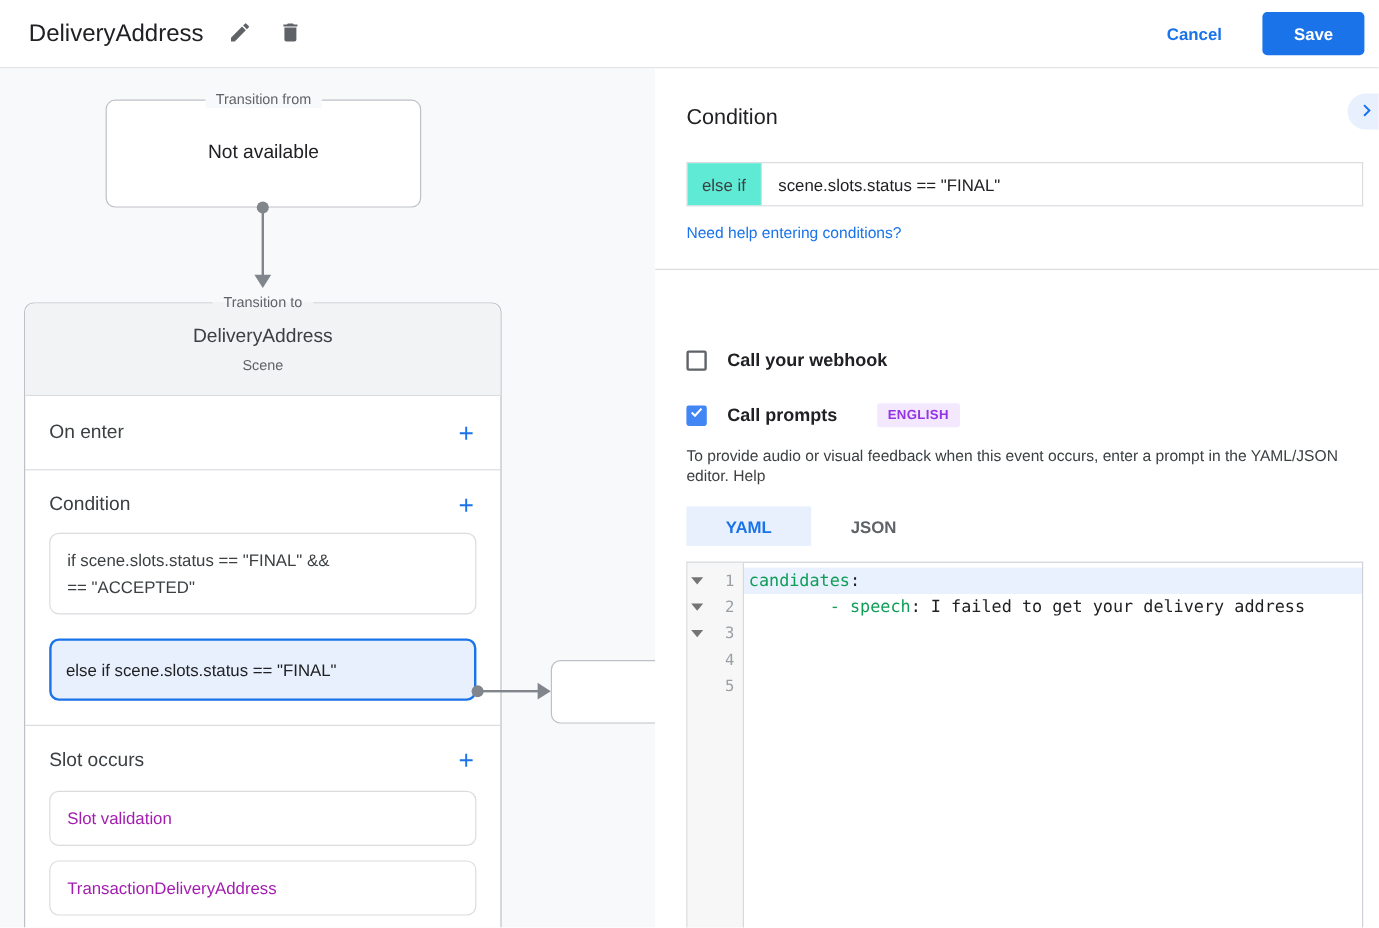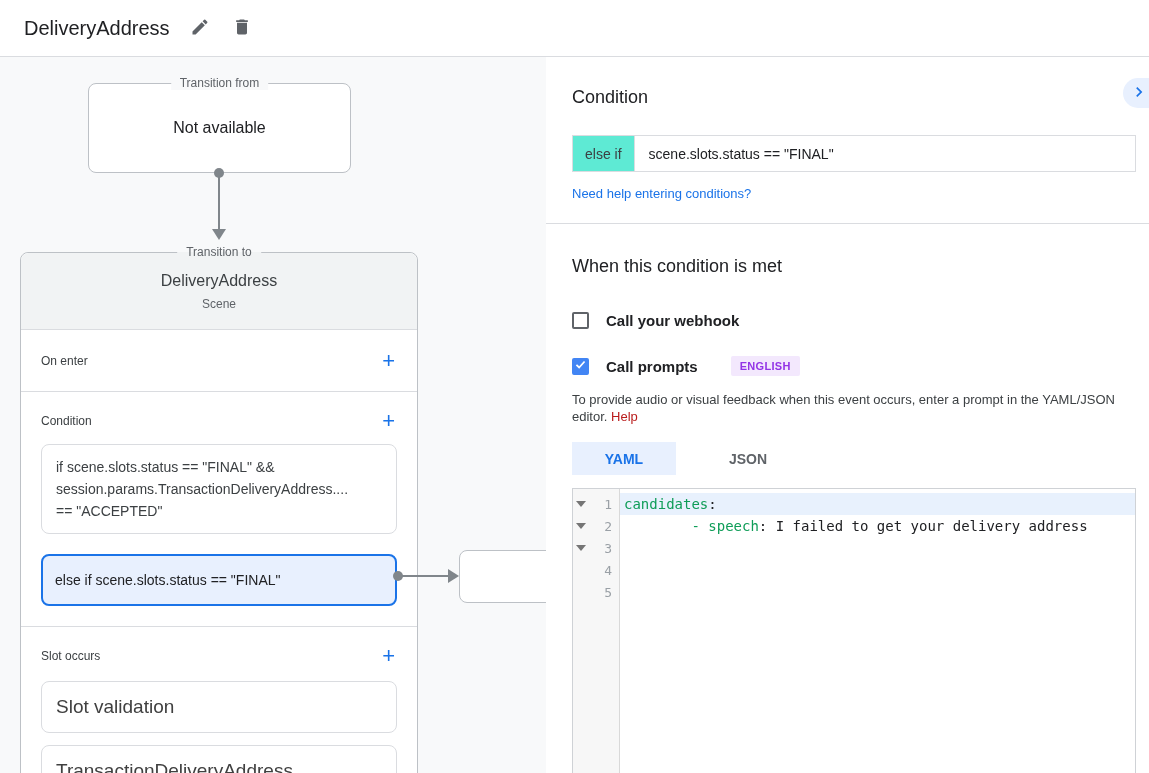--- a/index.html
+++ b/index.html
@@ -38,33 +38,33 @@
 
   .scene-box { position:absolute; left:20px; top:195px; width:398px; height:640px;
     background:#fff; border:1px solid #bdc1c6; border-radius:8px; }
   .scene-box .legend { background:linear-gradient(#f8f9fa 50%, #f1f3f4 50%); }
   .scene-header { height:77px; background:#f1f3f4; border-bottom:1px solid #dadce0;
     border-radius:8px 8px 0 0; text-align:center; padding-top:19px; }
   .scene-name { font-size:16px; color:#3c4043; }
   .scene-type { font-size:12px; color:#5f6368; margin-top:7px; }
 
   .sec-row { display:flex; align-items:center; justify-content:space-between; padding:0 22px 0 20px; }
-  .sec-label { font-size:12px; color:#3c4043;text-align:center; }
+  .sec-label { font-size:16px; color:#3c4043;text-align:center; }
   .plus { color:#1a73e8; font-size:22px; font-weight:400; line-height:22px; cursor:pointer; }
   .on-enter { height:62px; border-bottom:1px solid #dadce0; }
   .sec { border-bottom:1px solid #dadce0; padding:14px 0 20px; }
   .sec:last-child { border-bottom:none; }
   .sec .sec-row { height:30px; }
 
   .cond-card { margin:8px 20px 0; border:1px solid #dadce0; border-radius:8px;
     padding:11px 14px; font-size:14px; color:#3c4043; line-height:22px; background:#fff; cursor:pointer; }
   .cond-card.selected { margin-top:20px; border:2px solid #1a73e8; background:#e8f0fe;
     color:#202124; padding:13px 12px; }
   .slot-card { margin:10px 20px 12px; border:1px solid #dadce0; border-radius:8px;
-    padding:14px 14px; font-size:19px; color:#404040; background:#fff; cursor:pointer; }
+    padding:14px 14px; font-size:14px; color:#a21caf; background:#fff; cursor:pointer; }
 
   .h-line { position:absolute; left:398px; top:518px; width:52px; height:2px; background:#80868b; }
   .dot-right { left:393px; top:514px; }
   .arrow-right { position:absolute; left:448px; top:512px; width:0; height:0;
     border-top:7px solid transparent; border-bottom:7px solid transparent; border-left:11px solid #80868b; }
   .target-box { left:459px; top:493px; width:100px; height:53px; }
 
   
   .p-sec1 { padding:30px 13px 21px 26px; border-bottom:1px solid #dadce0; position:relative; }
   .p-title { font-size:18px; font-weight:400; color:#202124; }
@@ -85,23 +85,23 @@
   .row-webhook { margin-top:35px; }
   .row-prompts { margin-top:27px; }
   .checkbox { width:17px; height:17px; border:2px solid #5f6368; border-radius:2px;
     background:#fff; flex:none; cursor:pointer; }
   .checkbox.checked { background:#4285f4; border-color:#4285f4;
     display:flex; align-items:center; justify-content:center; }
   .check-label { font-size:15px; font-weight:600; color:#202124; }
   .lang-badge { margin-left:16px; background:#f3e8fd; color:#9334e6; font-size:11px;
     font-weight:700; letter-spacing:0.3px; padding:4px 9px; border-radius:2px; }
   .desc { margin-top:15px; font-size:13px; color:#3c4043; line-height:17px; max-width:560px; }
-  .desc a { color:#b91c1c; text-decoration:none; cursor:pointer; }
-
-  .tabs { margin-top:17px; display:flex;gap:20px; }
+  .desc a { color:#404040; text-decoration:none; cursor:pointer; }
+
+  .tabs { margin-top:17px; display:flex; }
   .tab { width:104px; height:33px; display:flex; align-items:center; justify-content:center;
     font-size:14px; font-weight:600; color:#5f6368; cursor:pointer; background:none; border:none; }
   .tab.active { background:#e8f0fe; color:#1a73e8; }
 
   
   .editor { margin-top:13px; width:564px; height:310px; border:1px solid #cfd2d6;
     display:flex; background:#fff; font-family:"DejaVu Sans Mono", monospace; font-size:14px; }
   .gutter { width:47px; background:#f7f7f7; border-right:1px solid #d9d9d9; padding-top:4px; flex:none; }
   .gutter-row { height:22px; display:flex; align-items:center; }
   .fold { width:16px; display:flex; justify-content:center; }
@@ -128,20 +128,24 @@
       </span>
     </button>
     <button class="icon-btn">
       <span>
         <svg width="20" height="20" viewBox="0 0 24 24" fill="#5f6368">
             <path d="M6 19c0 1.1.9 2 2 2h8c1.1 0 2-.9 2-2V7H6v12zM19 4h-3.5l-1-1h-5l-1 1H5v2h14V4z"></path>
           </svg>
       </span>
     </button>
   </div>
+  <div class="appbar-right">
+    <button class="cancel-link">Cancel</button>
+    <button class="save-btn">Save</button>
+  </div>
 </div>
 
 <div class="main">
 
   <div class="canvas">
 
     <div class="node-box tf-box">
       <span class="legend">Transition from</span>
       <span class="tf-content">Not available</span>
     </div>
@@ -163,21 +167,20 @@
         <span class="plus">+</span>
       </div>
 
       <div class="sec">
         <div class="sec-row">
           <span class="sec-label">Condition</span>
           <span class="plus">+</span>
         </div>
         <div class="cond-card">
           <div>if scene.slots.status == "FINAL" &amp;&amp;</div>
-          <div>session.params.TransactionDeliveryAddress....</div>
           <div>== "ACCEPTED"</div>
         </div>
         <div class="cond-card selected">
           <div>else if scene.slots.status == "FINAL"</div>
         </div>
       </div>
 
       <div class="sec">
         <div class="sec-row">
           <span class="sec-label">Slot occurs</span>
@@ -206,21 +209,20 @@
         </span>
       </button>
       <div class="cond-input-row">
         <div class="cond-prefix">else if</div>
         <input class="cond-value" type="text" value="scene.slots.status == &quot;FINAL&quot;" style="">
       </div>
       <a class="help-link">Need help entering conditions?</a>
     </div>
 
     <div class="p-sec2">
-      <div class="p-title">When this condition is met</div>
 
       <div class="check-row row-webhook">
         <div class="checkbox"></div>
         <span class="check-label">Call your webhook</span>
       </div>
 
       <div class="check-row row-prompts">
         <div class="checkbox checked">
           <span>
             <svg width="13" height="13" viewBox="0 0 24 24" fill="none" stroke="#fff" stroke-width="3.2">

